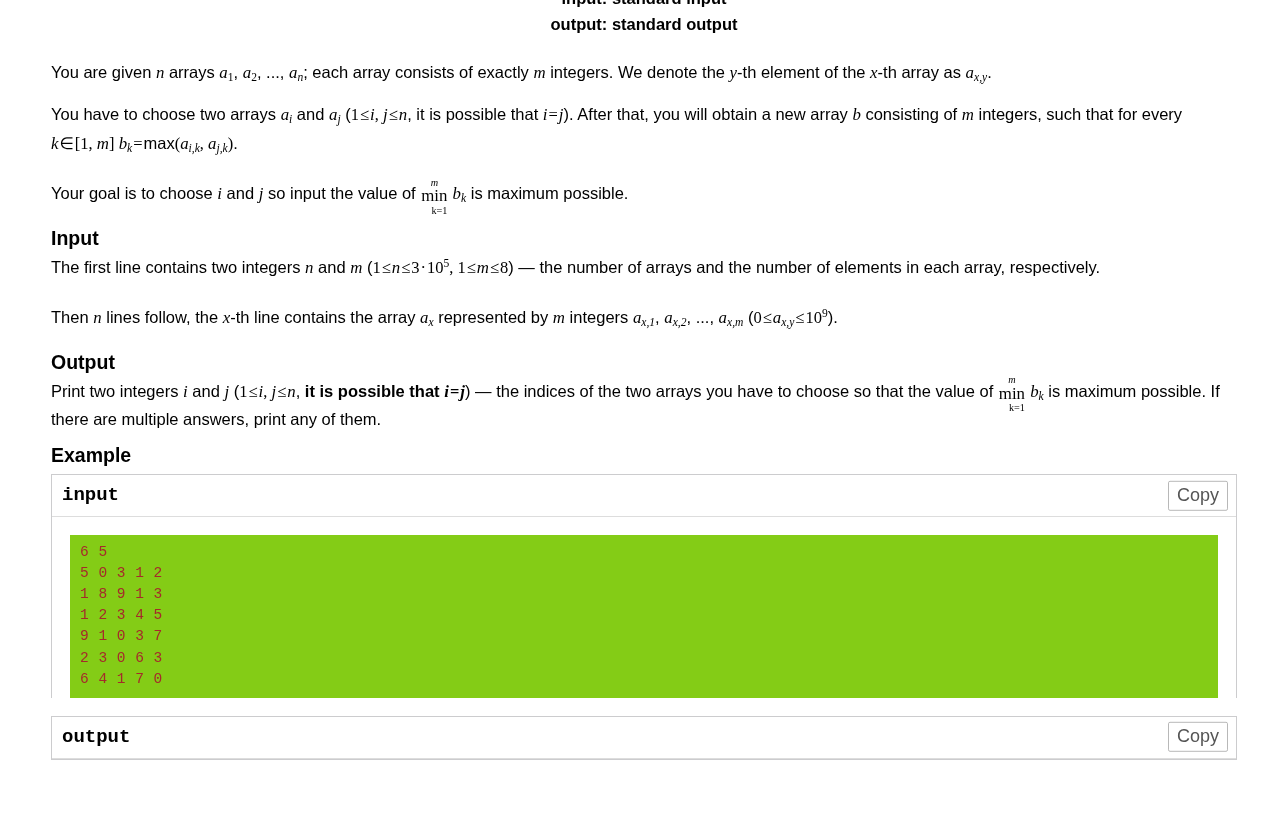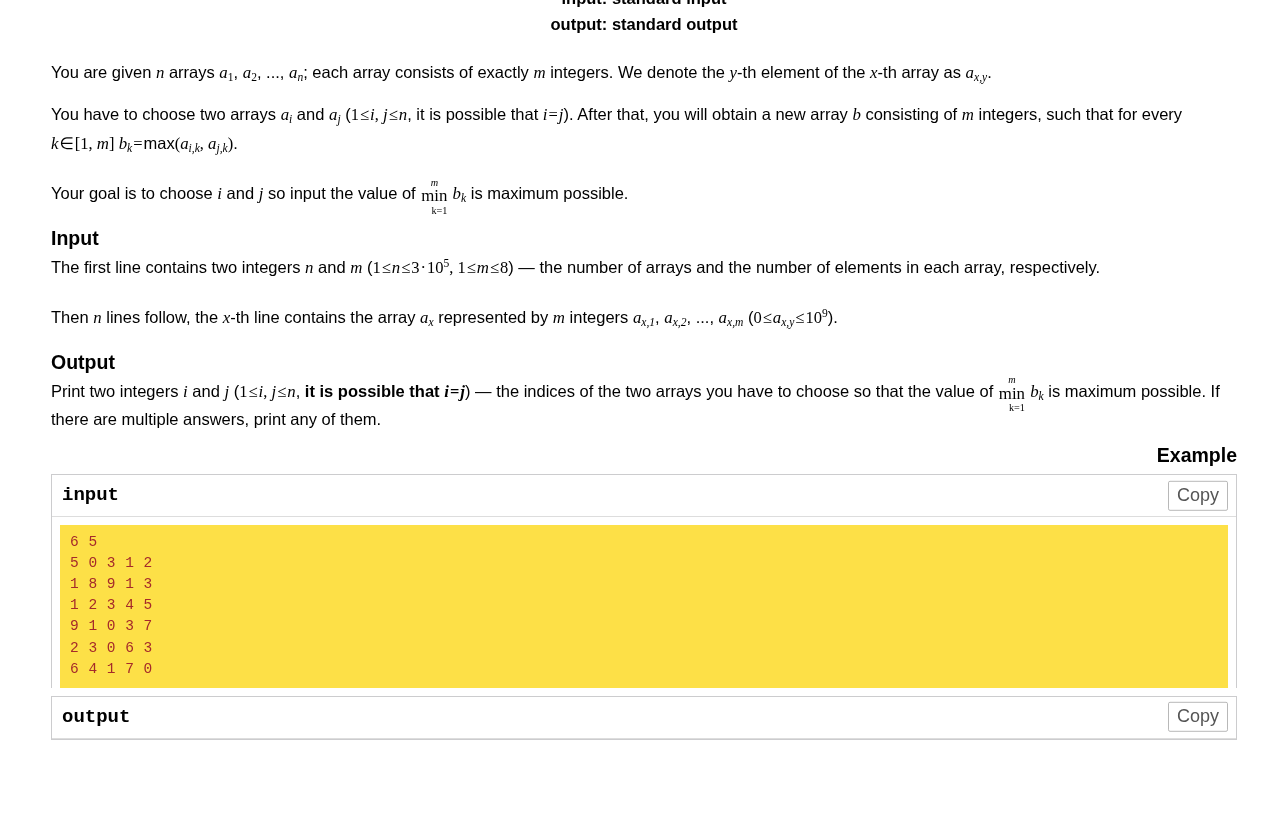--- a/index.html
+++ b/index.html
@@ -61,21 +61,21 @@
     line-height: 1.65;
   }
   .p-block { margin-bottom: 14px; }
 
   h2.section {
     font-size: 19.5px;
     font-weight: bold;
     margin: 0 0 2px 0;
     line-height: 1.3;
   }
-  .sec-gap { margin-top: 17px; text-align: right; }
+  .sec-gap { margin-top: 17px; }
 
   
   .sample-tests { margin-top: 6px; }
   .sample-box {
     border: 1px solid #ccccce;
     border-bottom: none;
     background: #ffffff;
   }
   .sample-box.last { border-bottom: 1px solid #ccccce; }
   .sample-title {
@@ -97,23 +97,23 @@
     font-size: 18px;
     color: #555555;
     background: #ffffff;
     border: 1px solid #b8b8b8;
     border-radius: 2px;
     padding: 2px 8px 3px 8px;
     cursor: pointer;
     line-height: 1.3;
   }
   pre.sample-data {
-    margin: 8px;
+    margin: 18px;
     padding: 7px 10px 8px 10px;
-    background: #fde047;
+    background: #84cc16;
     color: #a52a2a;
     font-family: "Liberation Mono", monospace;
     font-size: 14.5px;
     line-height: 1.45;
     letter-spacing: 0.5px;
     white-space: pre;
   }
 </style>
 </head>
 <body>

